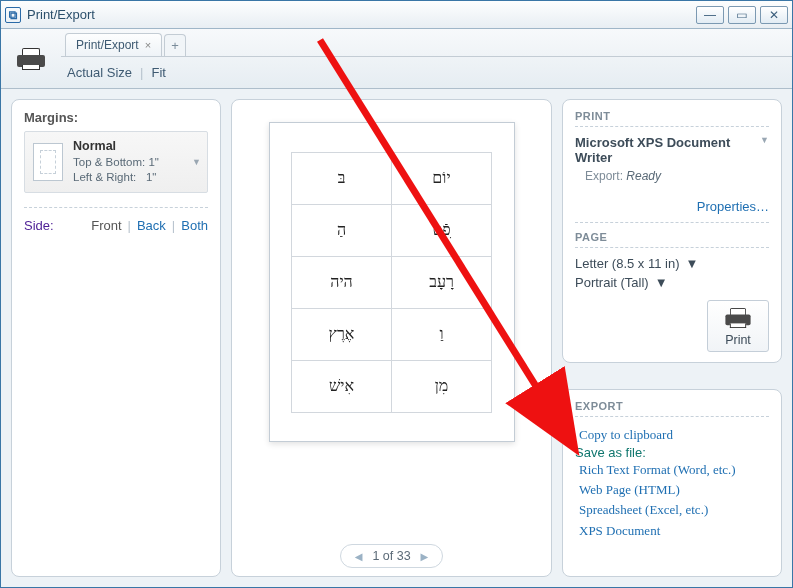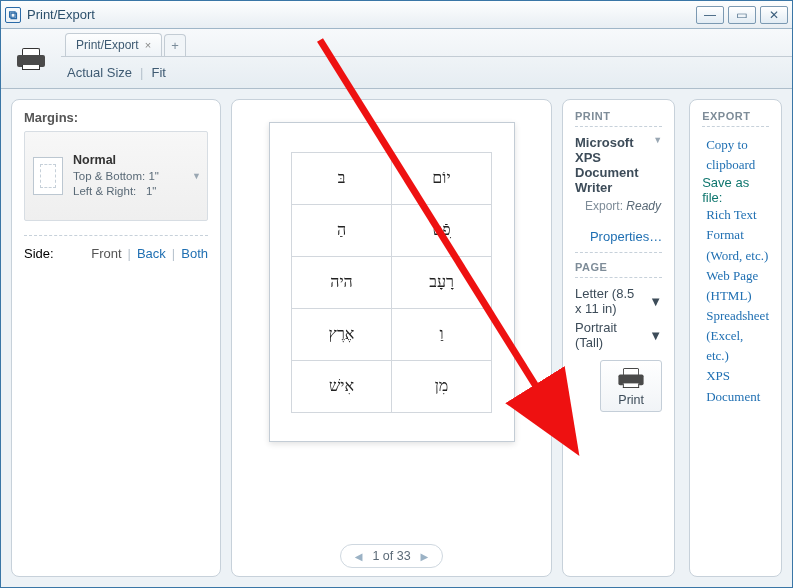--- a/index.html
+++ b/index.html
@@ -56,30 +56,30 @@
   .viewbar { flex:1; display:flex; align-items:center; padding-left:6px; font-size:13px; color:#3e5a72; }
   .viewbar .sep { color:#b6c2cc; margin:0 8px; }
   .content { flex:1; background:linear-gradient(#edf2f6,#edf2f6); display:flex; padding:10px; gap:10px; overflow:hidden;}
   .panel {
     background:#fff; border:1px solid #c7d1da; border-radius:8px;
   }
   .left-panel { width:210px; padding:10px 12px; }
   .left-panel h4 { font-size:13px; font-weight:bold; color:#555; margin-bottom:6px; }
   .margin-box {
     background:linear-gradient(#f7f7f7,#efefef); border:1px solid #d7dde3; border-radius:2px;
-    padding:20px 8px; display:flex; gap:10px; align-items:center; position:relative;
+    padding:6px 8px; display:flex; gap:10px; align-items:center; position:relative;
   }
   .margin-box .thumb { width:30px;height:38px;background:#fff;border:1px solid #bcc7d1; position:relative;}
   .margin-box .thumb::after{content:"";position:absolute;inset:6px;border:1px dashed #c6d0d9;}
   .margin-box .mtext { font-size:11.5px; color:#5a6a77; line-height:1.35; }
   .margin-box .mtext b { font-size:12.5px; color:#333; }
   .margin-box .dd { position:absolute; right:6px; top:50%; transform:translateY(-50%); color:#9aa7b2; font-size:9px;}
   .dashline { border:none; border-top:1px dashed #c7d1da; margin:14px 0 10px; }
   .side-row { display:flex; align-items:center; font-size:13px; }
-  .side-row .lbl { color:#000000; }
+  .side-row .lbl { color:#4c1d95; }
   .side-row .fill { flex:1; }
   .side-row .opt { color:#555; }
   .side-row .link { color:#1f6fb2; cursor:pointer; }
   .side-row .s { color:#b9c4ce; margin:0 6px; }
   .center-panel { flex:1; display:flex; flex-direction:column; align-items:center; justify-content:flex-start; padding:22px 10px 8px; position:relative;}
   .page {
     width:246px; height:320px; background:#fff; border:1px solid #c3ccd5;
     box-shadow:0 2px 6px rgba(0,0,0,.12);
     display:flex;align-items:center;justify-content:center;
   }
@@ -87,21 +87,21 @@
     display:grid; grid-template-columns: 1fr 1fr; grid-template-rows: repeat(5,1fr);
     width:200px; height:260px;
   }
   .cards div { border:1px solid #d2d7dd; margin:-0.5px; display:flex;align-items:center;justify-content:center;
     font-family: "Times New Roman", "David", serif; font-size:16px; color:#222; direction:rtl; }
   .pager {
     margin-top:auto; padding:4px 14px; border:1px solid #cfd8e0; border-radius:14px;
     background:#fff; color:#5b6a77; font-size:12.5px; display:flex;align-items:center; gap:10px;
   }
   .pager .tri { color:#9bb2c5; font-size:10px; }
-  .right-col2 { width:220px; display:flex; flex-direction:row; gap:14px; }
+  .right-col2 { width:220px; display:flex; flex-direction:column; gap:26px; }
   .right-col2 .panel { padding:10px 12px; }
   .sect-h { font-size:11px; letter-spacing:.5px; color:#7e8c98; margin-bottom:4px; font-weight:bold;}
   .dashrule { border:none;border-top:1px dashed #c7d1da;margin:2px 0 8px; }
   .printer-row { font-size:13px; color:#3d4c59; display:flex;gap:6px;font-weight:bold; }
   .printer-row .dd2 { color:#99a7b3; font-size:9px; }
   .status-row { font-size:12px; color:#7e8c98; margin:4px 0 2px 10px;}
   .status-row b { color:#5a6a77; font-weight:normal;font-style:italic;}
   .link-right { text-align:right;margin-top:16px; }
   .link-right a, .linklist a { color:#1f6fb2; text-decoration:none; font-size:13px; cursor:pointer;}
   .opt-row { font-size:13px; color:#3d4c59; margin:4px 0; display:flex;align-items:center;gap:6px;}

